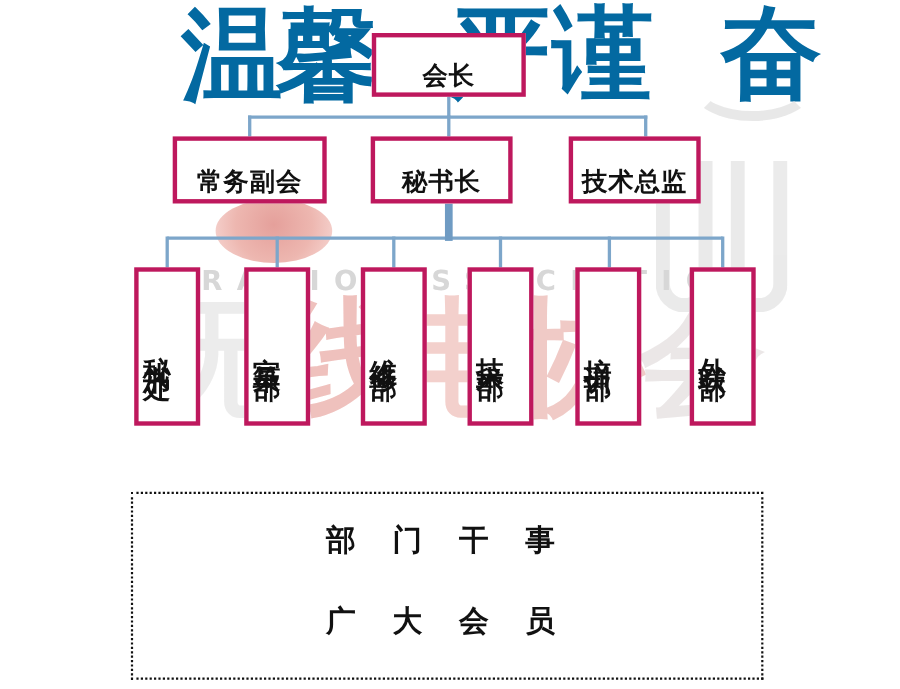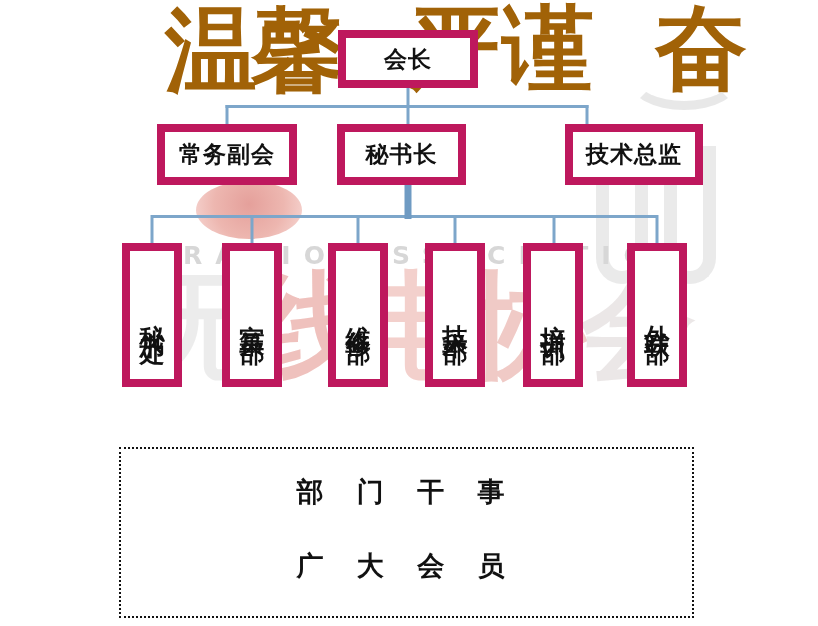--- a/index.html
+++ b/index.html
@@ -3,21 +3,21 @@
 <meta charset="utf-8">
 <style>
   html,body{margin:0;padding:0;background:#ffffff;}
   .stage{
     position:relative;width:818px;height:626px;background:#ffffff;overflow:hidden;
     font-family:"DejaVu Sans","Liberation Sans",sans-serif;
   }
   
   .wm{position:absolute;z-index:0;pointer-events:none;}
   .wm-char{
-    position:absolute;font-weight:700;color:#a16207;
+    position:absolute;font-weight:700;color:#0369a1;
     font-family:"DejaVu Serif","Liberation Serif",serif;
     white-space:nowrap;line-height:1;
   }
   .wm-topleft{left:165px;top:4px;font-size:92px;letter-spacing:-6px;}
   .wm-topmid{left:408px;top:2px;font-size:92px;letter-spacing:2px;}
   .wm-topright{left:655px;top:2px;font-size:92px;}
   .wm-latin{
     left:183px;top:243px;font-size:25px;letter-spacing:13px;color:#d7d7d7;
     font-weight:700;font-family:"DejaVu Sans",sans-serif;
   }
@@ -39,29 +39,29 @@
   .wm-hs2{left:664px;top:146px;}
   .wm-swoosh{
     position:absolute;left:628px;top:48px;width:112px;height:62px;
     border:9px solid transparent;border-bottom:9px solid #e3e3e3;border-radius:50%;
     opacity:.8;box-sizing:border-box;
   }
   
   .connectors{position:absolute;left:0;top:0;z-index:1;pointer-events:none;}
   
   .obox{
-    position:absolute;z-index:2;background:#ffffff;border:8px solid #be185d;
-    display:flex;align-items:center;justify-content:center;box-sizing:border-box;
+    position:absolute;z-index:2;background:#ffffff;border:4px solid #be185d;
+    display:flex;align-items:flex-end;justify-content:center;box-sizing:border-box;
     font-weight:700;color:#111111;
   }
   .lv1{left:338px;top:30px;width:140px;height:58px;font-size:23px;letter-spacing:1px;}
   .lv2{top:124px;height:61px;font-size:23px;letter-spacing:1px;}
   .lv2-a{left:157px;width:140px;}
   .lv2-b{left:337px;width:129px;}
-  .lv2-c{left:517px;width:138px;margin-left:48px;}
+  .lv2-c{left:517px;width:120px;}
   .lv3{
     top:243px;width:60px;height:144px;font-size:25px;
     writing-mode:vertical-rl;text-orientation:upright;letter-spacing:7px;
     font-family:"DejaVu Serif","Liberation Serif",serif;
   }
   .lv3-1{left:122px;}  .lv3-2{left:222px;}  .lv3-3{left:328px;}
   .lv3-4{left:425px;}  .lv3-5{left:523px;}  .lv3-6{left:627px;}
   
   .dotted-box{
     position:absolute;z-index:2;left:119px;top:447px;width:575px;height:171px;

